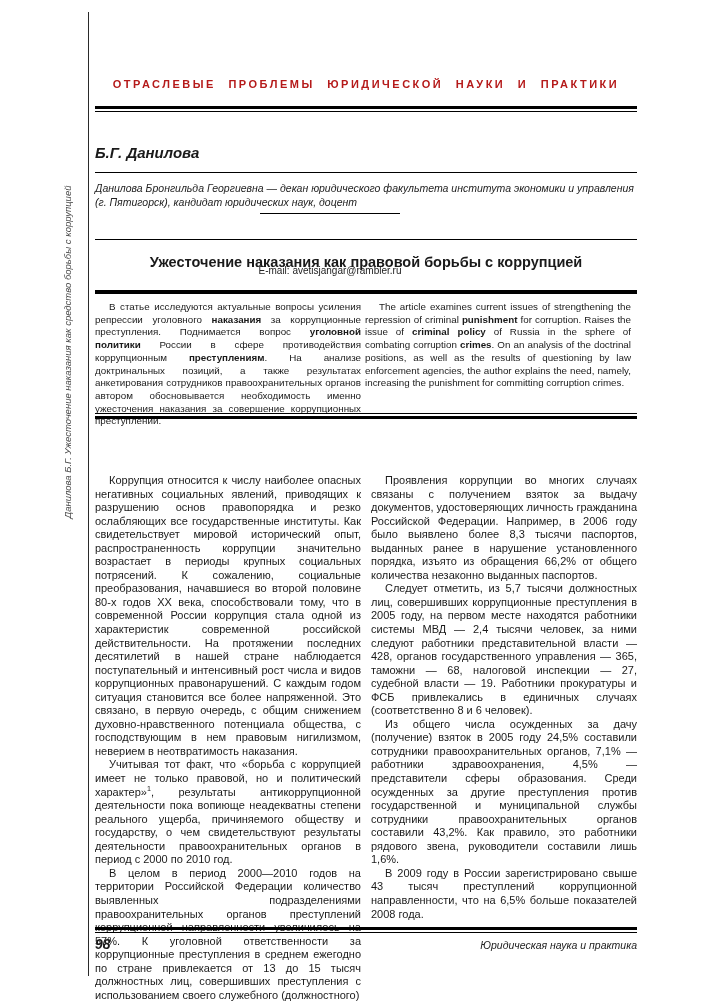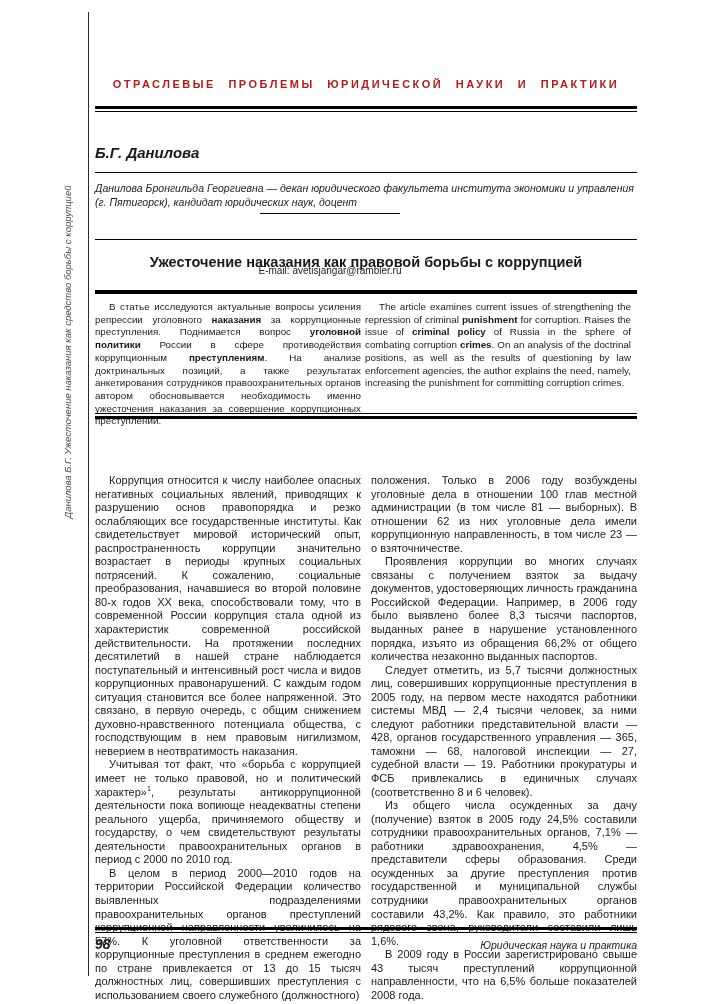--- a/index.html
+++ b/index.html
@@ -90,21 +90,20 @@
     <div class="abs rule rule-thin" style="top:413px;"></div>
     <div class="abs rule rule-thick3" style="top:416px;"></div>
 
     <div class="abs body-row">
       <div class="body-col">
         <p><span>Коррупция относится к числу наиболее опасных негативных социальных явлений, приводящих к разрушению основ правопорядка и резко ослабляющих все государственные институты. Как свидетельствует мировой исторический опыт, распространенность коррупции значительно возрастает в периоды крупных социальных потрясений. К сожалению, социальные преобразования, начавшиеся во второй половине 80-х годов XX века, способствовали тому, что в современной России коррупция стала одной из характеристик современной российской действительности. На протяжении последних десятилетий в нашей стране наблюдается поступательный и интенсивный рост числа и видов коррупционных правонарушений. С каждым годом ситуация становится все более напряженной. Это связано, в первую очередь, с общим снижением духовно-нравственного потенциала общества, с господствующим в нем правовым нигилизмом, неверием в неотвратимость наказания.</span></p>
         <p><span>Учитывая тот факт, что «борьба с коррупцией имеет не только правовой, но и политический характер»</span><sup>1</sup><span>, результаты антикоррупционной деятельности пока вопиюще неадекватны степени реального ущерба, причиняемого обществу и государству, о чем свидетельствуют результаты деятельности правоохранительных органов в период с 2000 по 2010 год.</span></p>
         <p><span>В целом в период 2000—2010 годов на территории Российской Федерации количество выявленных подразделениями правоохранительных органов преступлений коррупционной направленности увеличилось на 57%. К уголовной ответственности за коррупционные преступления в среднем ежегодно по стране привлекается от 13 до 15 тысяч должностных лиц, совершивших преступления с использованием своего служебного (должностного)</span></p>
       </div>
       <div class="body-col">
-        <p class="no-indent"><span>положения. Только в 2006 году возбуждены уголовные дела в отношении 100 глав местной администрации (в том числе 81 — выборных). В отношении 62 из них уголовные дела имели коррупционную направленность, в том числе 23 — о взяточничестве.</span></p>
         <p><span>Проявления коррупции во многих случаях связаны с получением взяток за выдачу документов, удостоверяющих личность гражданина Российской Федерации. Например, в 2006 году было выявлено более 8,3 тысячи паспортов, выданных ранее в нарушение установленного порядка, изъято из обращения 66,2% от общего количества незаконно выданных паспортов.</span></p>
         <p><span>Следует отметить, из 5,7 тысячи должностных лиц, совершивших коррупционные преступления в 2005 году, на первом месте находятся работники системы МВД — 2,4 тысячи человек, за ними следуют работники представительной власти — 428, органов государственного управления — 365, таможни — 68, налоговой инспекции — 27, судебной власти — 19. Работники прокуратуры и ФСБ привлекались в единичных случаях (соответственно 8 и 6 человек).</span></p>
         <p><span>Из общего числа осужденных за дачу (получение) взяток в 2005 году 24,5% составили сотрудники правоохранительных органов, 7,1% — работники здравоохранения, 4,5% — представители сферы образования. Среди осужденных за другие преступления против государственной и муниципальной службы сотрудники правоохранительных органов составили 43,2%. Как правило, это работники рядового звена, руководители составили лишь 1,6%.</span></p>
         <p><span>В 2009 году в России зарегистрировано свыше 43 тысяч преступлений коррупционной направленности, что на 6,5% больше показателей 2008 года.</span></p>
       </div>
     </div>
 
     <div class="abs rule rule-thick3" style="top:927px;"></div>
     <div class="abs rule rule-thin" style="top:932px;"></div>
 

